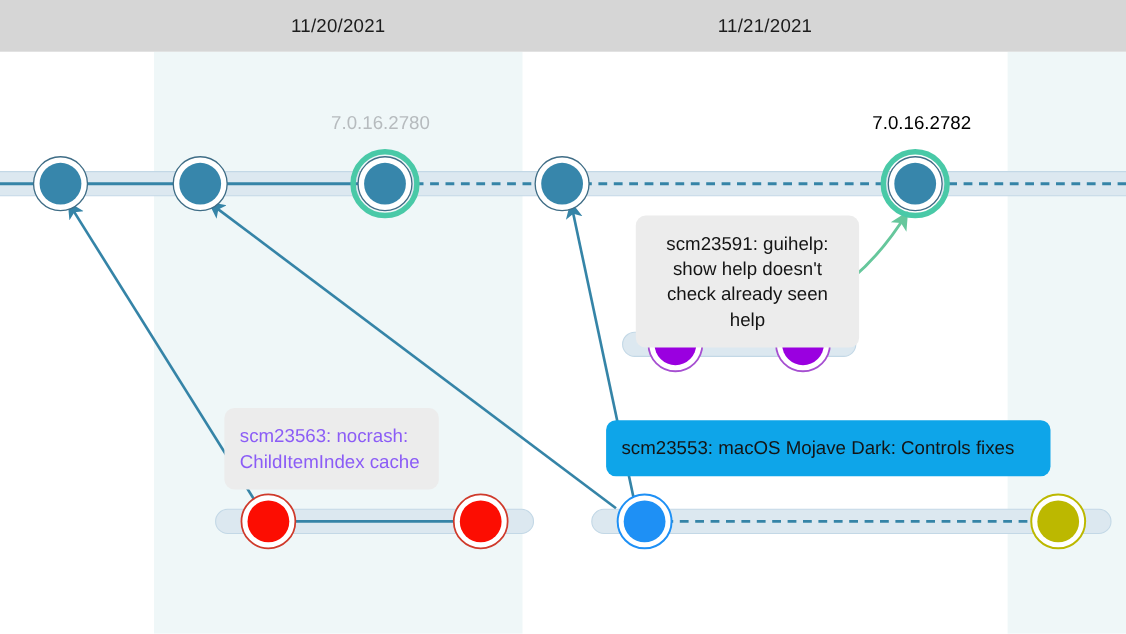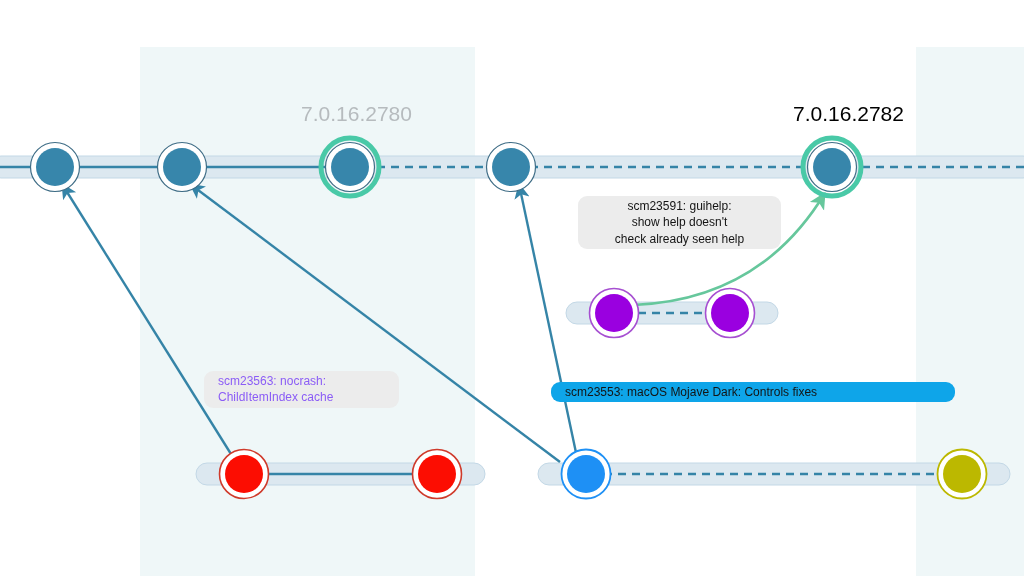--- a/index.html
+++ b/index.html
@@ -34,33 +34,33 @@
 
   
   svg.graph{position:absolute;left:0;top:0;width:1024px;height:576px;z-index:3;}
 
   
   .tip{
     position:absolute;z-index:5;
     background:#ececec;
     border-radius:9px;
     color:#141414;
-    font-size:12px;
+    font-size:17px;
     line-height:1.36;
-    padding:2px 14px;
+    padding:14px 14px;
     white-space:pre-line;
     box-sizing:border-box;
   }
   .tip.center{text-align:center;}
 
   
   .vtag{
     position:absolute;z-index:5;
     color:#b6bbbe;
-    font-size:21px;
+    font-size:17px;
     white-space:nowrap;
   }
 </style>
 </head>
 <body>
 
 <div id="stage">
 
   <div id="bands">
       <div class="day-band" style="left: 140px; width: 335px; background: rgb(239, 247, 248);"></div>
@@ -154,14 +154,20 @@
 
   <div id="tips">
       <div class="tip center" style="left: 578px; top: 196px; width: 203px; background: rgb(236, 236, 236); color: rgb(20, 20, 20);">scm23591: guihelp:
 show help doesn't
 check already seen help</div>
       <div class="tip" style="left: 204px; top: 371px; width: 195px; background: rgb(236, 236, 236); color: #8b5cf6;">scm23563: nocrash:
 ChildItemIndex cache</div>
       <div class="tip" style="left: 551px; top: 382px; width: 404px; background: #0ea5e9; color: rgb(20, 20, 20);">scm23553: macOS Mojave Dark: Controls fixes</div>
     </div>
 
+  <div class="date-header">
+    <div id="dates">
+        <div class="date-cell" style="left: 140px; width: 335px; color: rgb(28, 28, 28);">11/20/2021</div>
+        <div class="date-cell" style="left: 475px; width: 441px; color: rgb(28, 28, 28);">11/21/2021</div>
+      </div>
+  </div>
 
 </div>
 
 </body></html>

